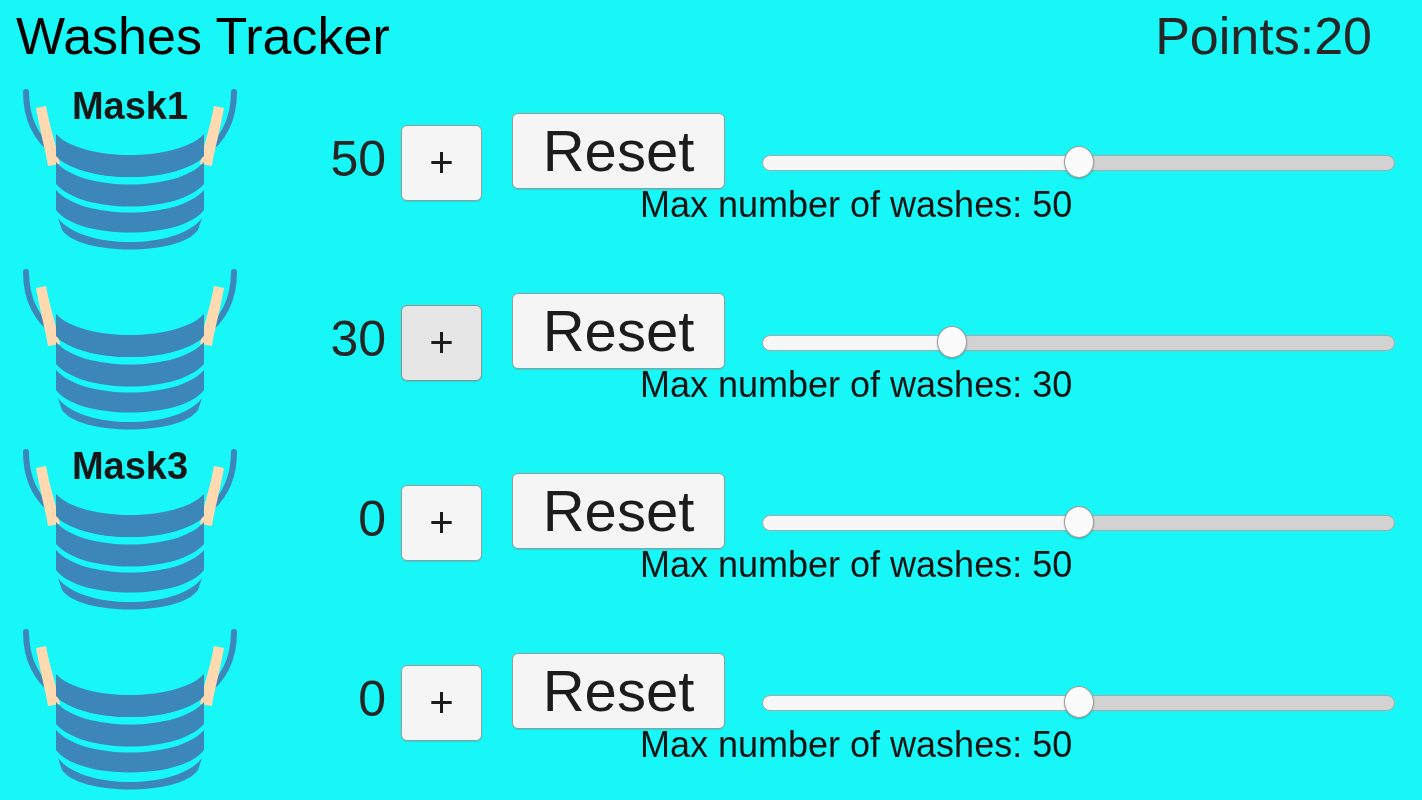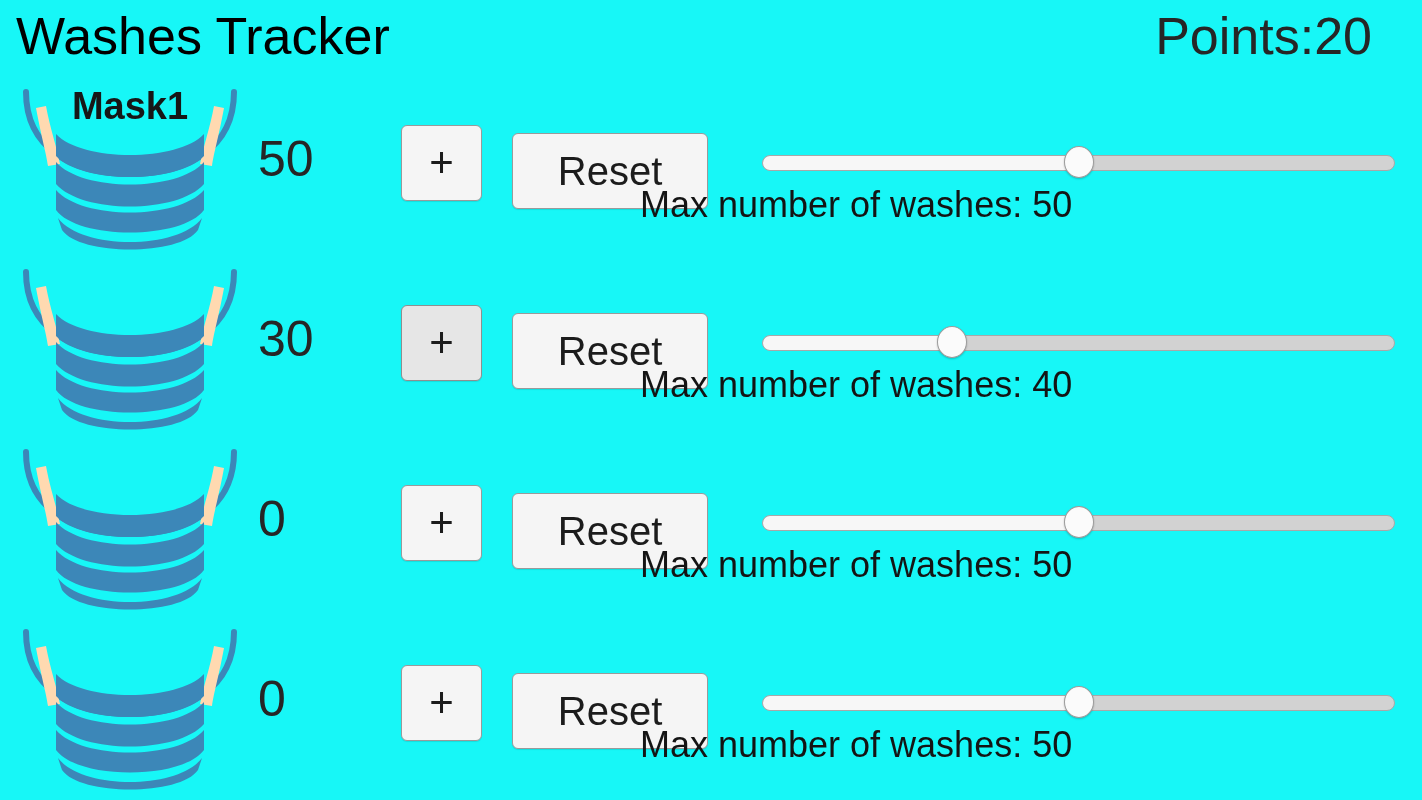--- a/index.html
+++ b/index.html
@@ -82,21 +82,21 @@
     white-space: nowrap;
     font-weight: bold;
   }
 
   
   .count-value {
     position: absolute;
     left: 258px;
     top: 56px;
     width: 128px;
-    text-align: left;
+    text-align: right;
     font-size: 50px;
     line-height: 62px;
     color: #262626;
   }
 
   
   .btn {
     position: absolute;
     border: 1px solid #9a9a9a;
     border-radius: 6px;
@@ -119,24 +119,24 @@
     width: 81px;
     height: 76px;
     font-size: 42px;
   }
   .btn-plus.hovered {
     background: #e6e6e6;
     border-color: #8f8f8f;
   }
   .btn-reset {
     left: 512px;
-    top: 61px;
-    width: 196px;
+    top: 41px;
+    width: 213px;
     height: 76px;
-    font-size: 40px;
+    font-size: 58px;
   }
 
   
   .slider-wrap {
     position: absolute;
     left: 762px;
     top: 74px;
     width: 633px;
     height: 34px;
   }
@@ -242,37 +242,38 @@
 
   <button class="btn btn-plus hovered">+</button>
   <button class="btn btn-reset">Reset</button>
 
   <div class="slider-wrap">
     <div class="slider-track">
       <div class="slider-fill" style="width: 30%;"></div>
     </div>
     <div class="slider-thumb" style="left: 30%;"></div>
   </div>
-  <div class="slider-caption">Max number of washes: 40</div>
+  <div class="slider-caption">Max number of washes: 30</div>
 </div>
 
 <div class="mask-row" id="row-2">
   <div class="mask-icon">
     <svg viewBox="0 0 236 178" xmlns="http://www.w3.org/2000/svg">
       <path d="M14 14 C 14 70, 60 96, 118 96 C 176 96, 222 70, 222 14" fill="none" stroke="#3C87B8" stroke-width="6" stroke-linecap="round"></path>
       <path d="M24 30 C 30 62, 34 74, 36 88 L 48 86 C 44 66, 38 50, 34 28 Z" fill="#FFD9B0"></path>
       <path d="M212 30 C 206 62, 202 74, 200 88 L 188 86 C 192 66, 198 50, 202 28 Z" fill="#FFD9B0"></path>
       <g fill="#3C87B8">
         <path d="M44 56 C 70 84, 166 84, 192 56 L 192 78 C 166 106, 70 106, 44 78 Z"></path>
         <path d="M44 84 C 70 114, 166 114, 192 84 L 192 106 C 166 136, 70 136, 44 106 Z"></path>
         <path d="M44 112 C 70 142, 166 142, 192 112 L 192 132 C 170 162, 66 162, 44 132 Z"></path>
         <path d="M46 140 C 70 172, 166 172, 190 140 L 186 152 C 168 178, 68 178, 50 152 Z"></path>
       </g>
     </svg>
   </div>
+  <div class="mask-label">Mask3</div>
 
   <div class="count-value">0</div>
 
   <button class="btn btn-plus">+</button>
   <button class="btn btn-reset">Reset</button>
 
   <div class="slider-wrap">
     <div class="slider-track">
       <div class="slider-fill" style="width: 50%;"></div>
     </div>

